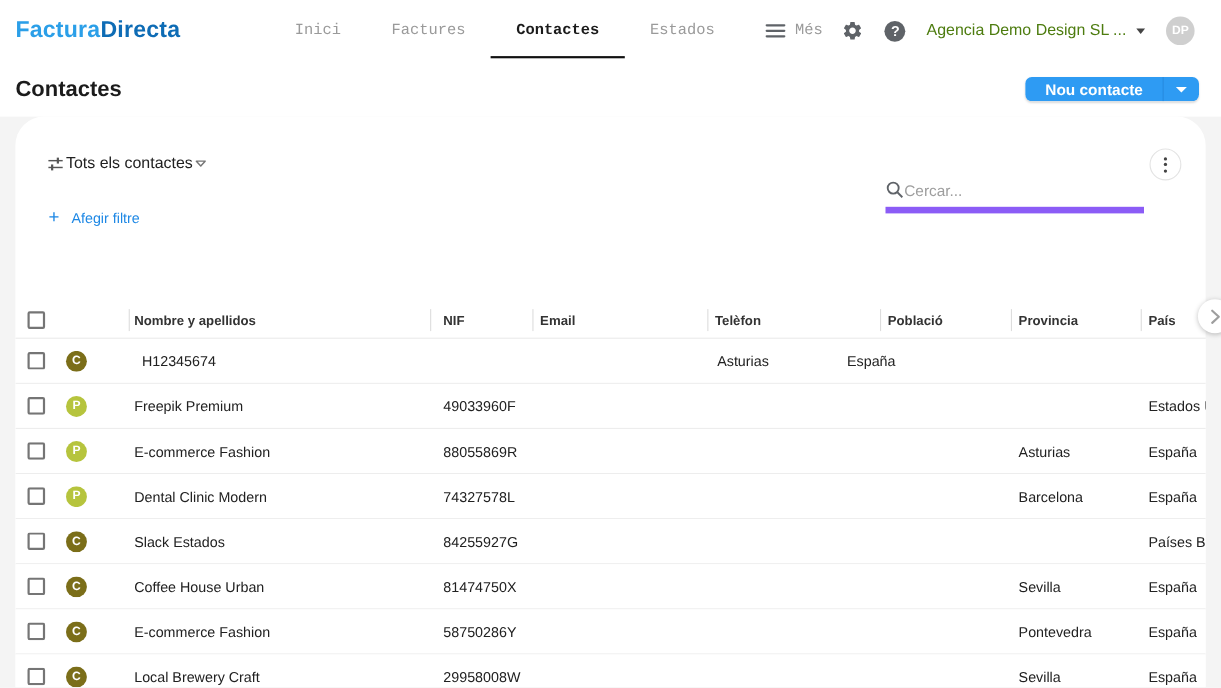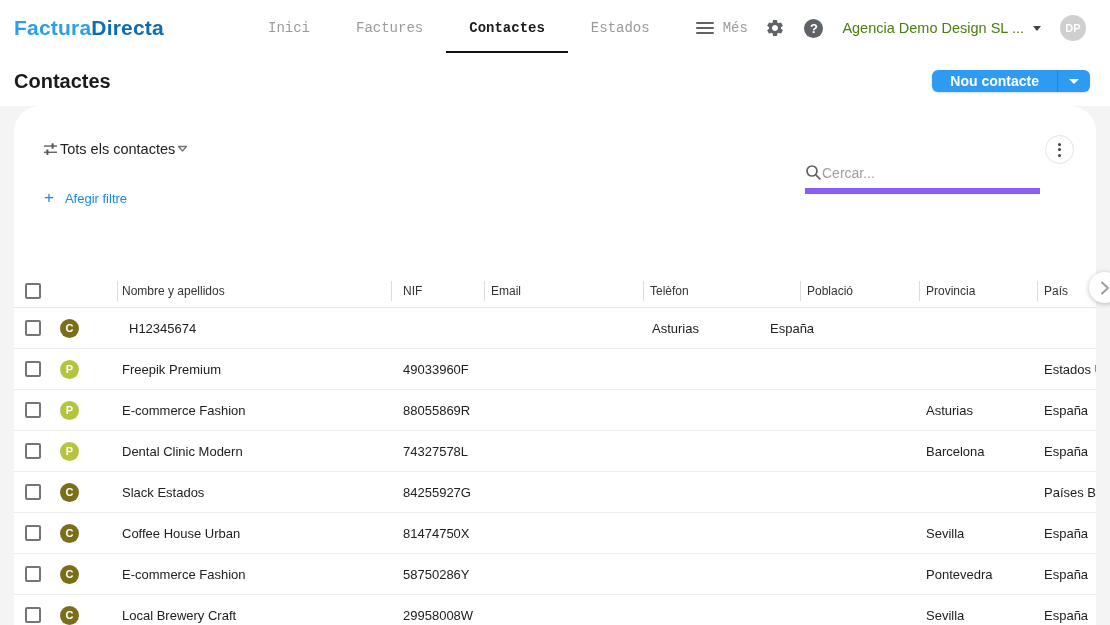--- a/index.html
+++ b/index.html
@@ -50,21 +50,21 @@
   .search-box input::placeholder { color:#9e9e9e; }
   .kebab-btn { position:absolute; right:22px; top:29px; width:29px; height:29px; border-radius:50%; border:1px solid #e3e3e3; background:#fff; display:flex; flex-direction:column; align-items:center; justify-content:center; gap:2.5px; cursor:pointer; }
   .kebab-btn i { width:3px; height:3px; border-radius:50%; background:#444; }
 
   .add-filter { position:absolute; left:30px; top:84px; display:flex; align-items:center; gap:11px; color:#1e88e5; cursor:pointer; }
   .add-filter .plus { font-size:17px; font-weight:400; line-height:16px; }
   .add-filter .lbl { font-size:13px; font-weight:400; }
 
   
   .thead { display:flex; height:33px; align-items:center; border-bottom:1px solid #e7e7e7; width:1143px; }
-  .th { position:relative; font-size:12px; font-weight:400; color:#333; padding-left:7px; white-space:nowrap; }
+  .th { position:relative; font-size:12px; font-weight:700; color:#333; padding-left:7px; white-space:nowrap; }
   .th.divided::before { content:""; position:absolute; left:0; top:-3px; height:20px; width:1px; background:#ddd; }
   .row { display:flex; height:41px; align-items:center; border-bottom:1px solid #ededed; width:1143px; cursor:pointer; background:#fff; }
   .cell { font-size:13px; color:#212121; padding-left:7px; white-space:nowrap; overflow:hidden; }
   .col-check { width:41px; padding-left:11px; display:flex; align-items:center; }
   .col-avatar { width:62px; padding-left:5px; display:flex; align-items:center; }
   .col-name { width:274px; padding-left:5px; }
   .col-nif { width:93px;padding-left:12px; }
   .col-email { width:159px; }
   .col-tel { width:157px; }
   .col-pob { width:119px; }

